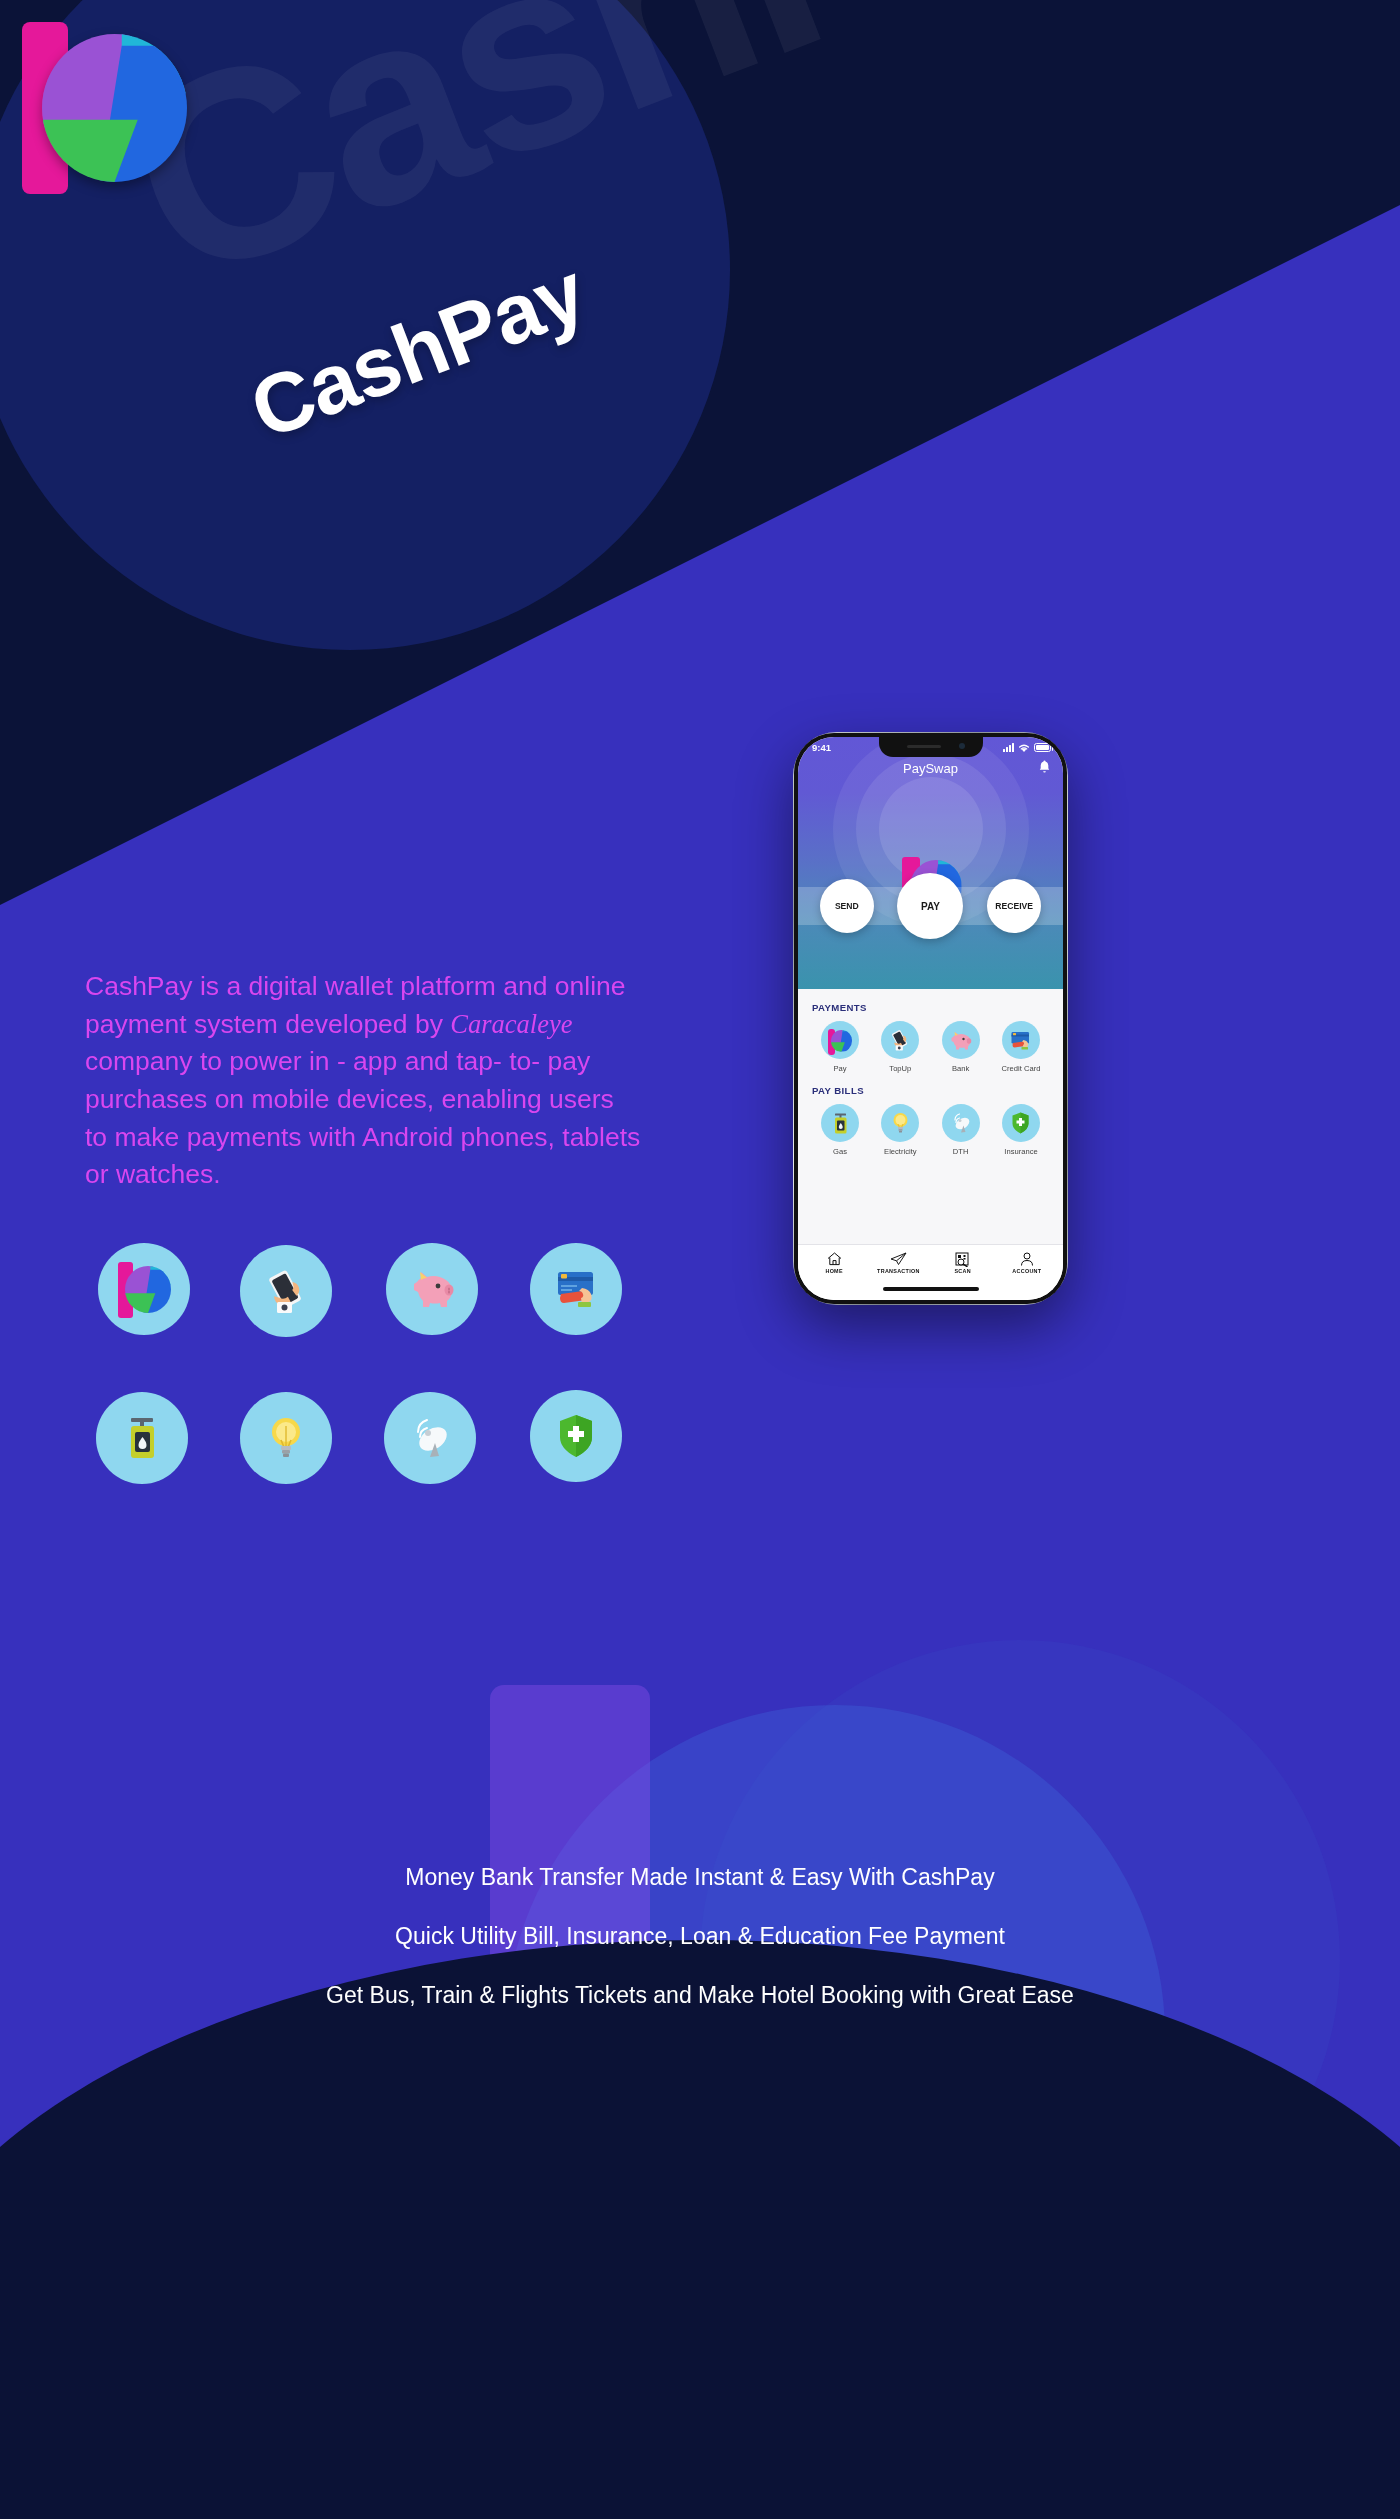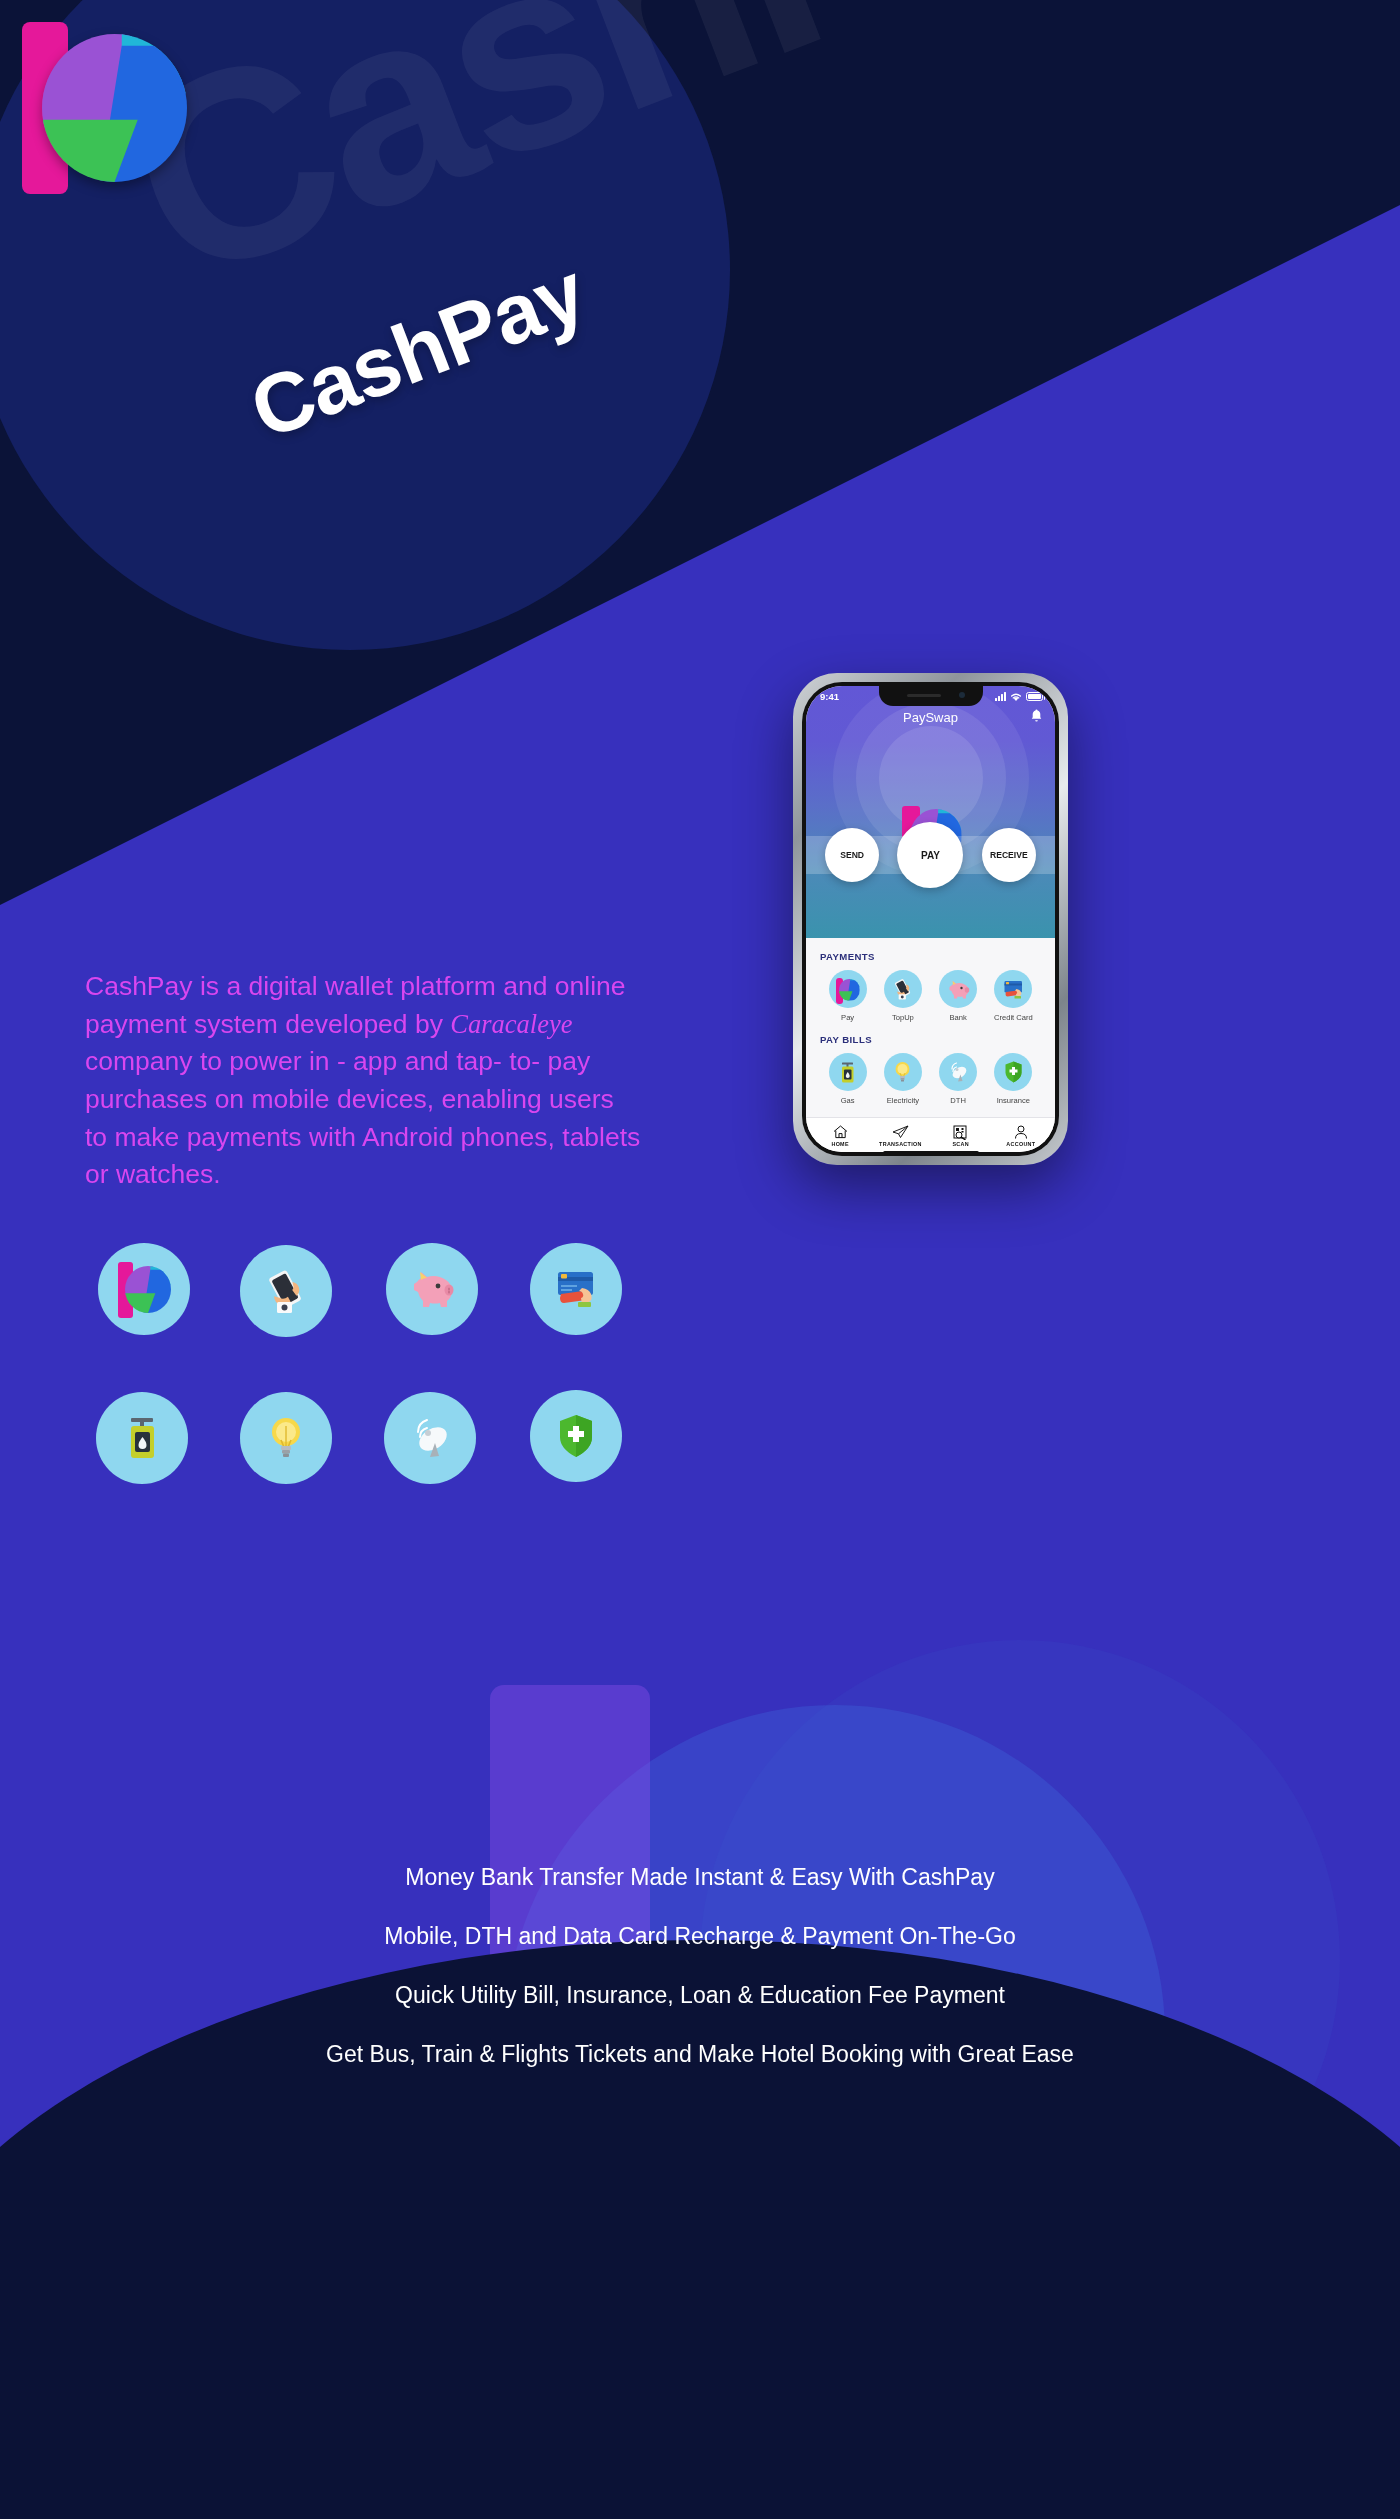--- a/index.html
+++ b/index.html
@@ -116,25 +116,25 @@
   .mini-logo .ms { position:absolute; left:0; top:2px; width:15px; height:56px; background:#e5189a; border-radius:3px; }
   .mini-logo .mc { position:absolute; left:7px; top:6px; width:46px; height:47px; border-radius:50%; overflow:hidden; }
   .mini-logo .mc i { position:absolute; width:100%; height:100%; display:block; }
   .mq1 { background:#9a52d4; clip-path:polygon(0 0,62% 0,62% 63%,0 63%); }
   .mq2 { background:#21b6d8; clip-path:polygon(55% 0,100% 0,100% 40%,55% 40%); }
   .mq3 { background:#2167e0; clip-path:polygon(55% 8%,100% 8%,100% 100%,40% 100%); }
   .mq4 { background:#3cc255; clip-path:polygon(0 58%,66% 58%,50% 100%,0 100%); }
 
   
   .phone {
-    position:absolute; left:793px; top:673px;
-    width:275px; height:492px;
+    position:absolute; left:793px; top:732px;
+    width:275px; height:573px;
     border-radius:44px;
     background:linear-gradient(135deg,#cfd3d6 0%,#8f959b 22%,#e8ebed 50%,#7d848b 78%,#c6cace 100%);
-    padding:9px;
+    padding:1px;
     box-shadow:0 22px 55px rgba(0,0,0,.45);
   }
   .phone-inner {
     width:100%; height:100%; border-radius:40px;
     background:#111; padding:4px;
   }
   .screen {
     width:100%; height:100%; border-radius:36px; overflow:hidden;
     background:#fff; position:relative;
     display:flex; flex-direction:column;
@@ -606,18 +606,17 @@
         </div>
         <div class="home-ind-wrap">
           <span class="home-ind"></span>
         </div>
       </div>
     </div>
   </div>
 
   <div class="features">
     <p>Money Bank Transfer Made Instant &amp; Easy With CashPay</p>
-    <p>Mobile, DTH and Data Card Recharge &amp; Payment On-The-Go</p>
     <p>Quick Utility Bill, Insurance, Loan &amp; Education Fee Payment</p>
     <p>Get Bus, Train &amp; Flights Tickets and Make Hotel Booking with Great Ease</p>
   </div>
 
 </div>
 
 </body></html>

